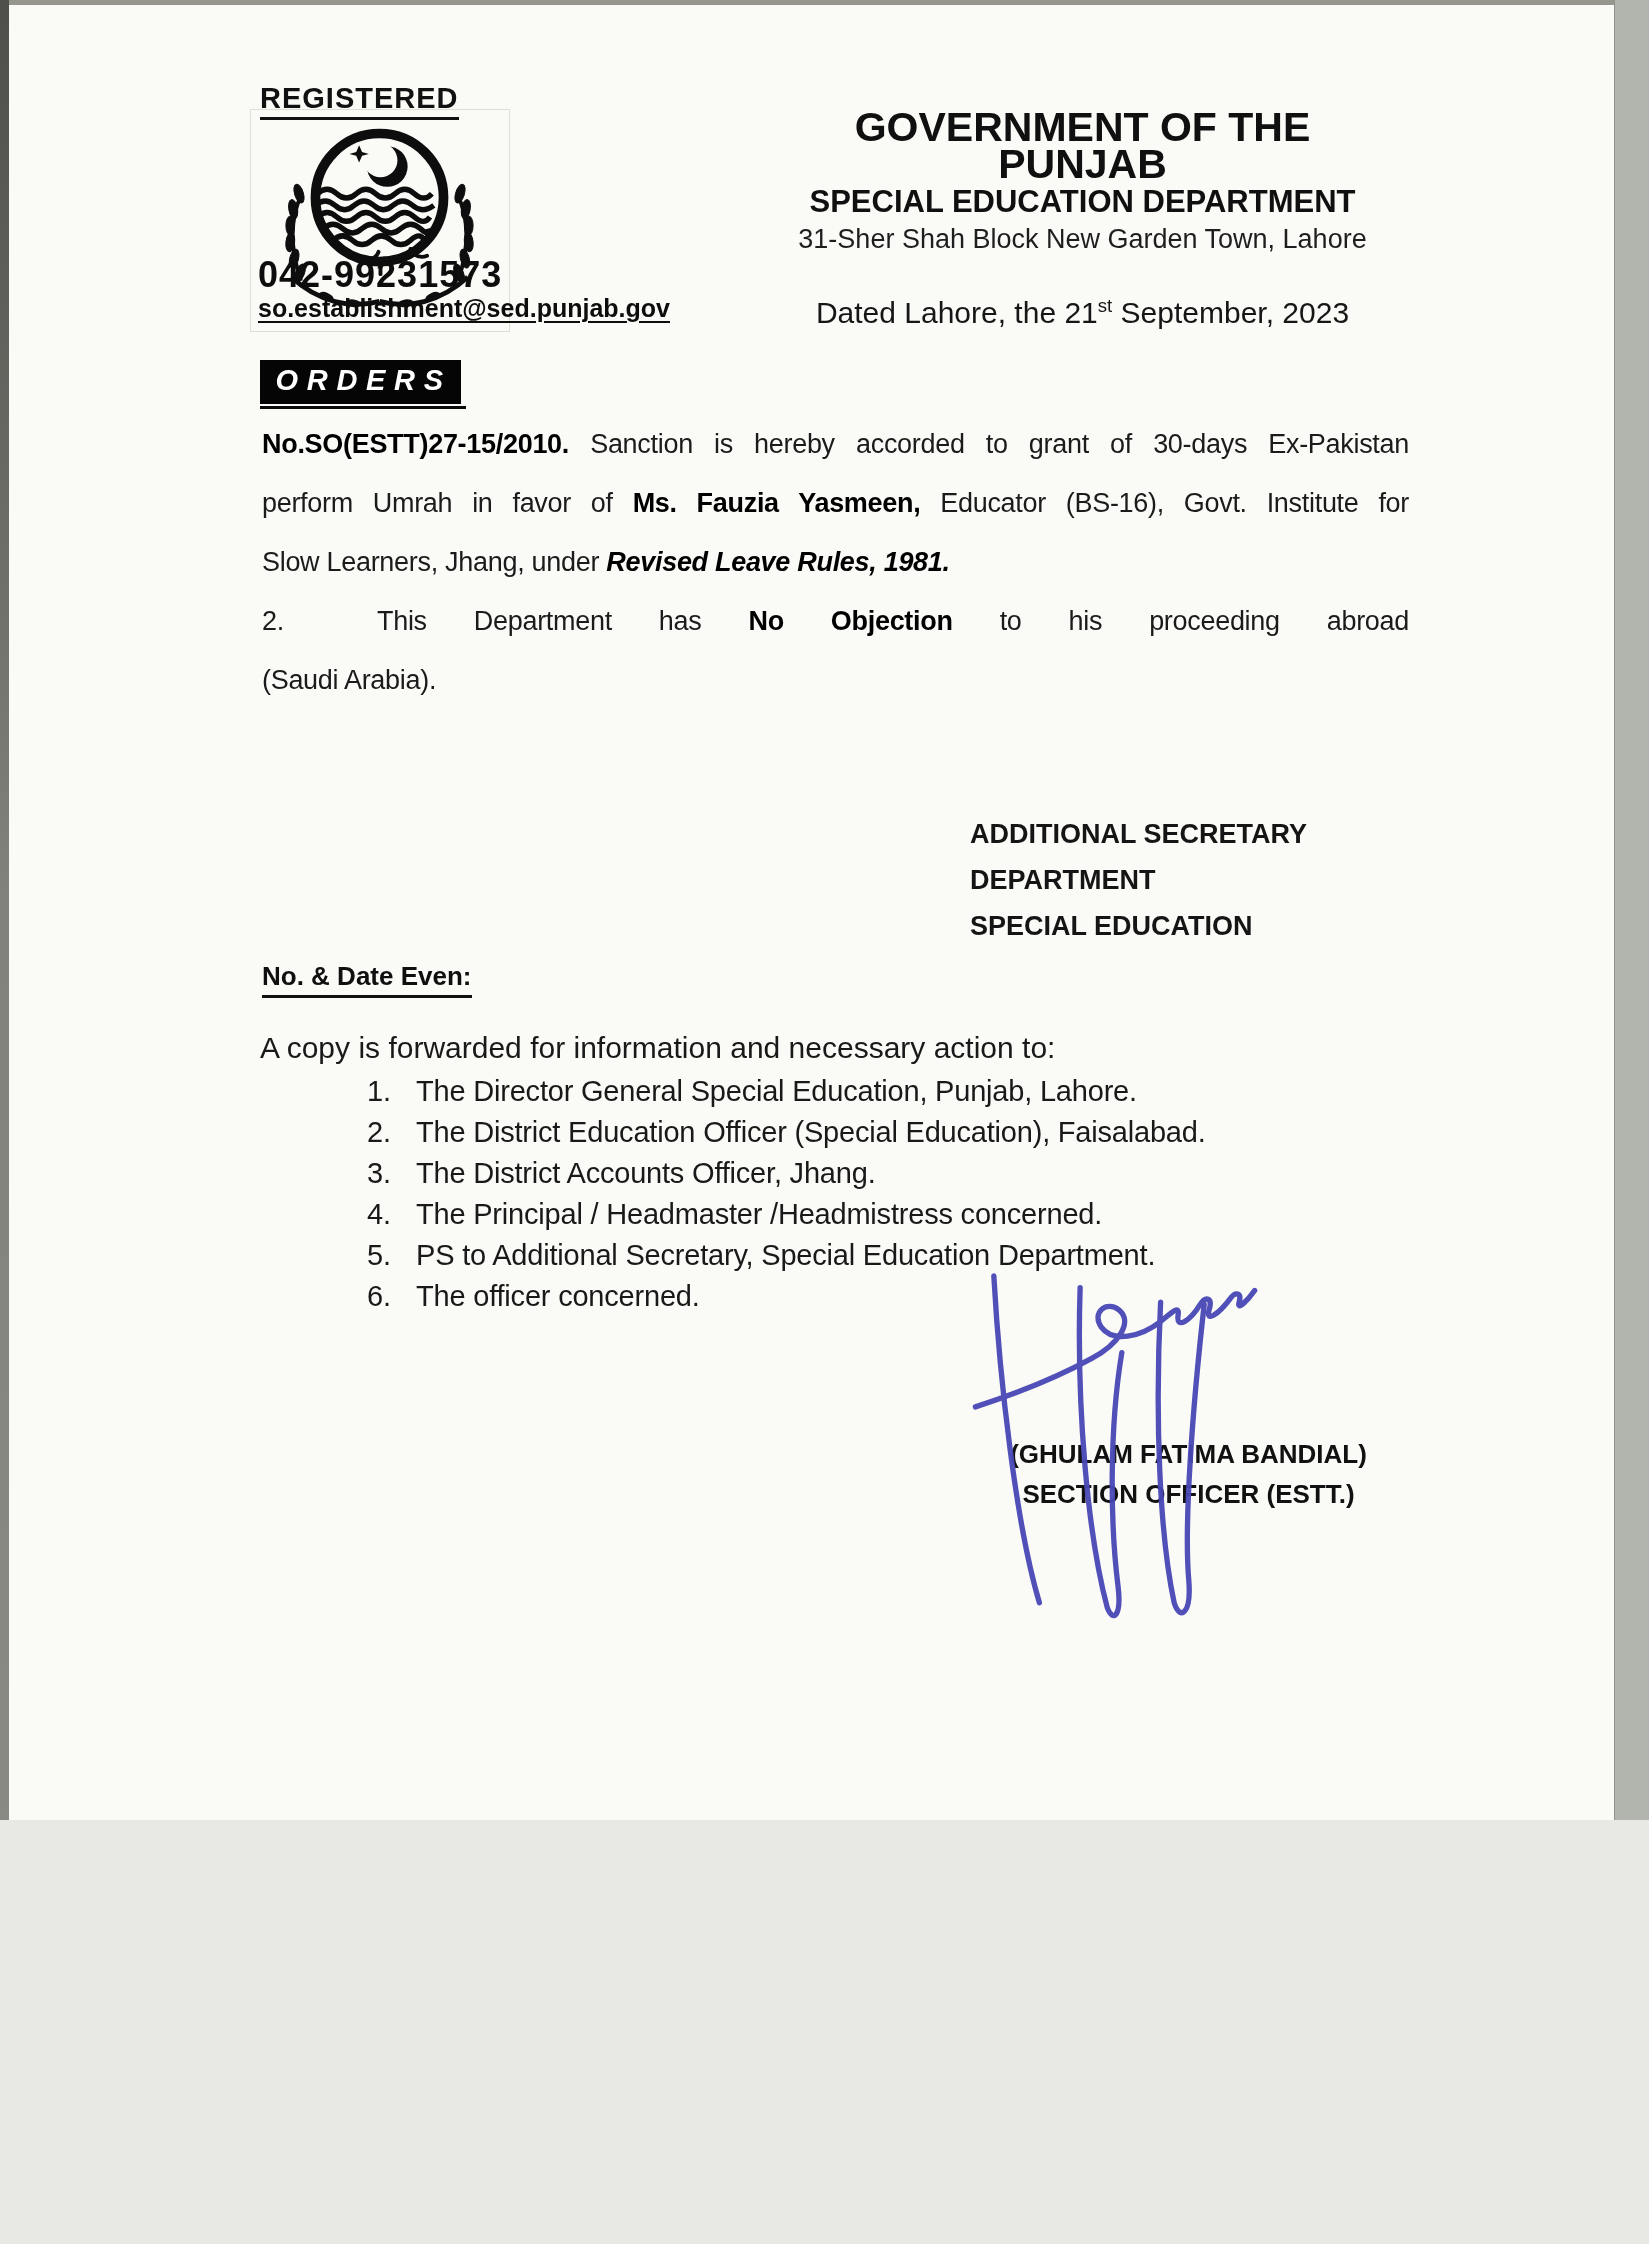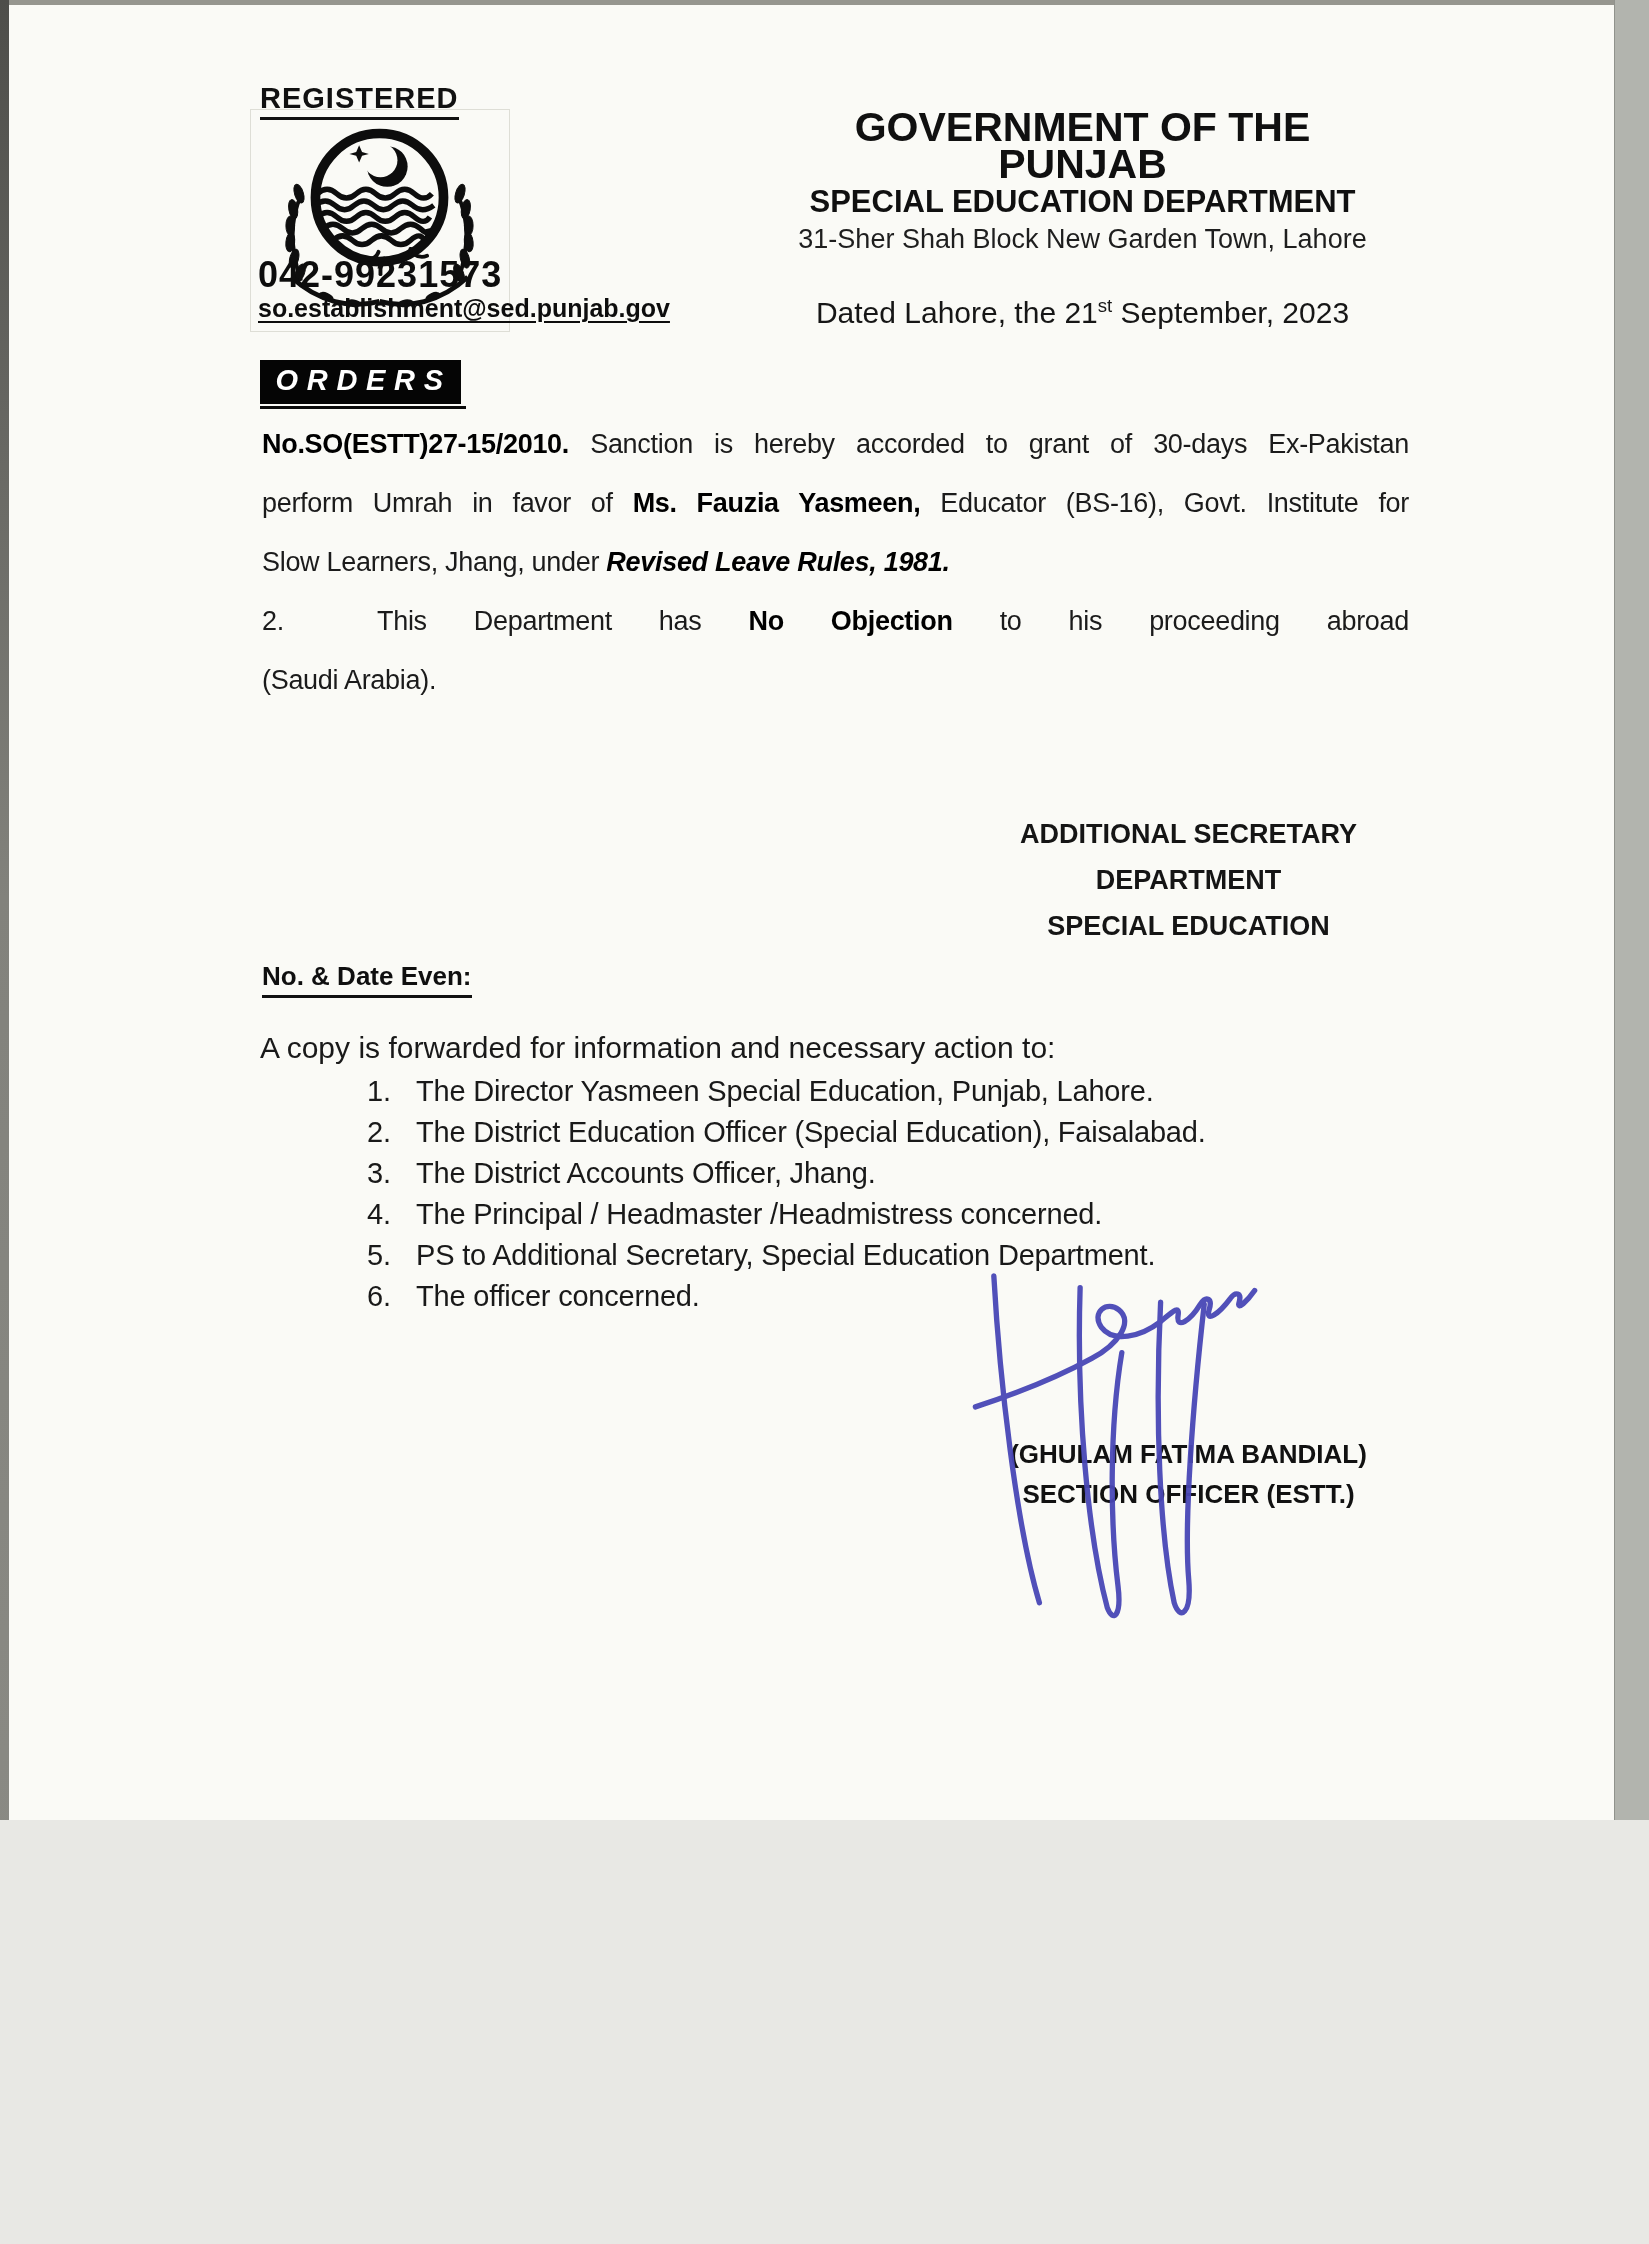--- a/index.html
+++ b/index.html
@@ -60,21 +60,21 @@
   .jline{text-align:justify;text-align-last:justify;white-space:normal;}
   .lline{text-align:left;}
   .body-text b{font-weight:700;color:#000;}
   .bi{font-weight:700;font-style:italic;color:#000;}
   .p2line{position:relative;}
   .p2num{position:absolute;left:0;top:0;}
   .p2rest{margin-left:115px;text-align:justify;text-align-last:justify;}
   
   .signoff{
     left:970px;top:811px;width:437px;
-    text-align:center;font-size:27px;font-weight:700;line-height:46px;color:#151515;
+    text-align:left;font-size:27px;font-weight:700;line-height:46px;color:#151515;
   }
   
   .even-label{
     left:262px;top:961px;
     font-size:26px;font-weight:700;color:#0f0f0f;
     border-bottom:3.4px solid #111;padding-bottom:2.9px;text-align:center;
   }
   .copy-intro{left:260px;top:1031px;font-size:30px;color:#191919;}
   .dist-list{left:367px;top:1071px;width:1019px;font-size:29px;letter-spacing:-0.2px;color:#191919;}
   .dist-row{height:41px;line-height:41px;white-space:nowrap;}
@@ -180,21 +180,21 @@
   <div class="abs signoff">
     <div>ADDITIONAL SECRETARY</div>
     <div>DEPARTMENT</div>
     <div>SPECIAL EDUCATION</div>
   </div>
 
   <div class="abs even-label">No. &amp; Date Even:</div>
   <div class="abs copy-intro">A copy is forwarded for information and necessary action to:</div>
 
   <div class="abs dist-list">
-    <div class="dist-row"><span class="dist-num">1.</span><span>The Director Yasmeen Special Education, Punjab, Lahore.</span></div>
+    <div class="dist-row"><span class="dist-num">1.</span><span>The Director General Special Education, Punjab, Lahore.</span></div>
     <div class="dist-row"><span class="dist-num">2.</span><span>The District Education Officer (Special Education), Faisalabad.</span></div>
     <div class="dist-row"><span class="dist-num">3.</span><span>The District Accounts Officer, Jhang.</span></div>
     <div class="dist-row"><span class="dist-num">4.</span><span>The Principal / Headmaster /Headmistress concerned.</span></div>
     <div class="dist-row"><span class="dist-num">5.</span><span>PS to Additional Secretary, Special Education Department.</span></div>
     <div class="dist-row"><span class="dist-num">6.</span><span>The officer concerned.</span></div>
   </div>
 
   <svg class="abs sig-svg" viewBox="0 0 330 395">
     <g stroke="#4947b6" fill="none" stroke-width="5.5" stroke-linecap="round" opacity="0.95">
       <path d="M39,33 C45,140 62,290 86,370"></path>

